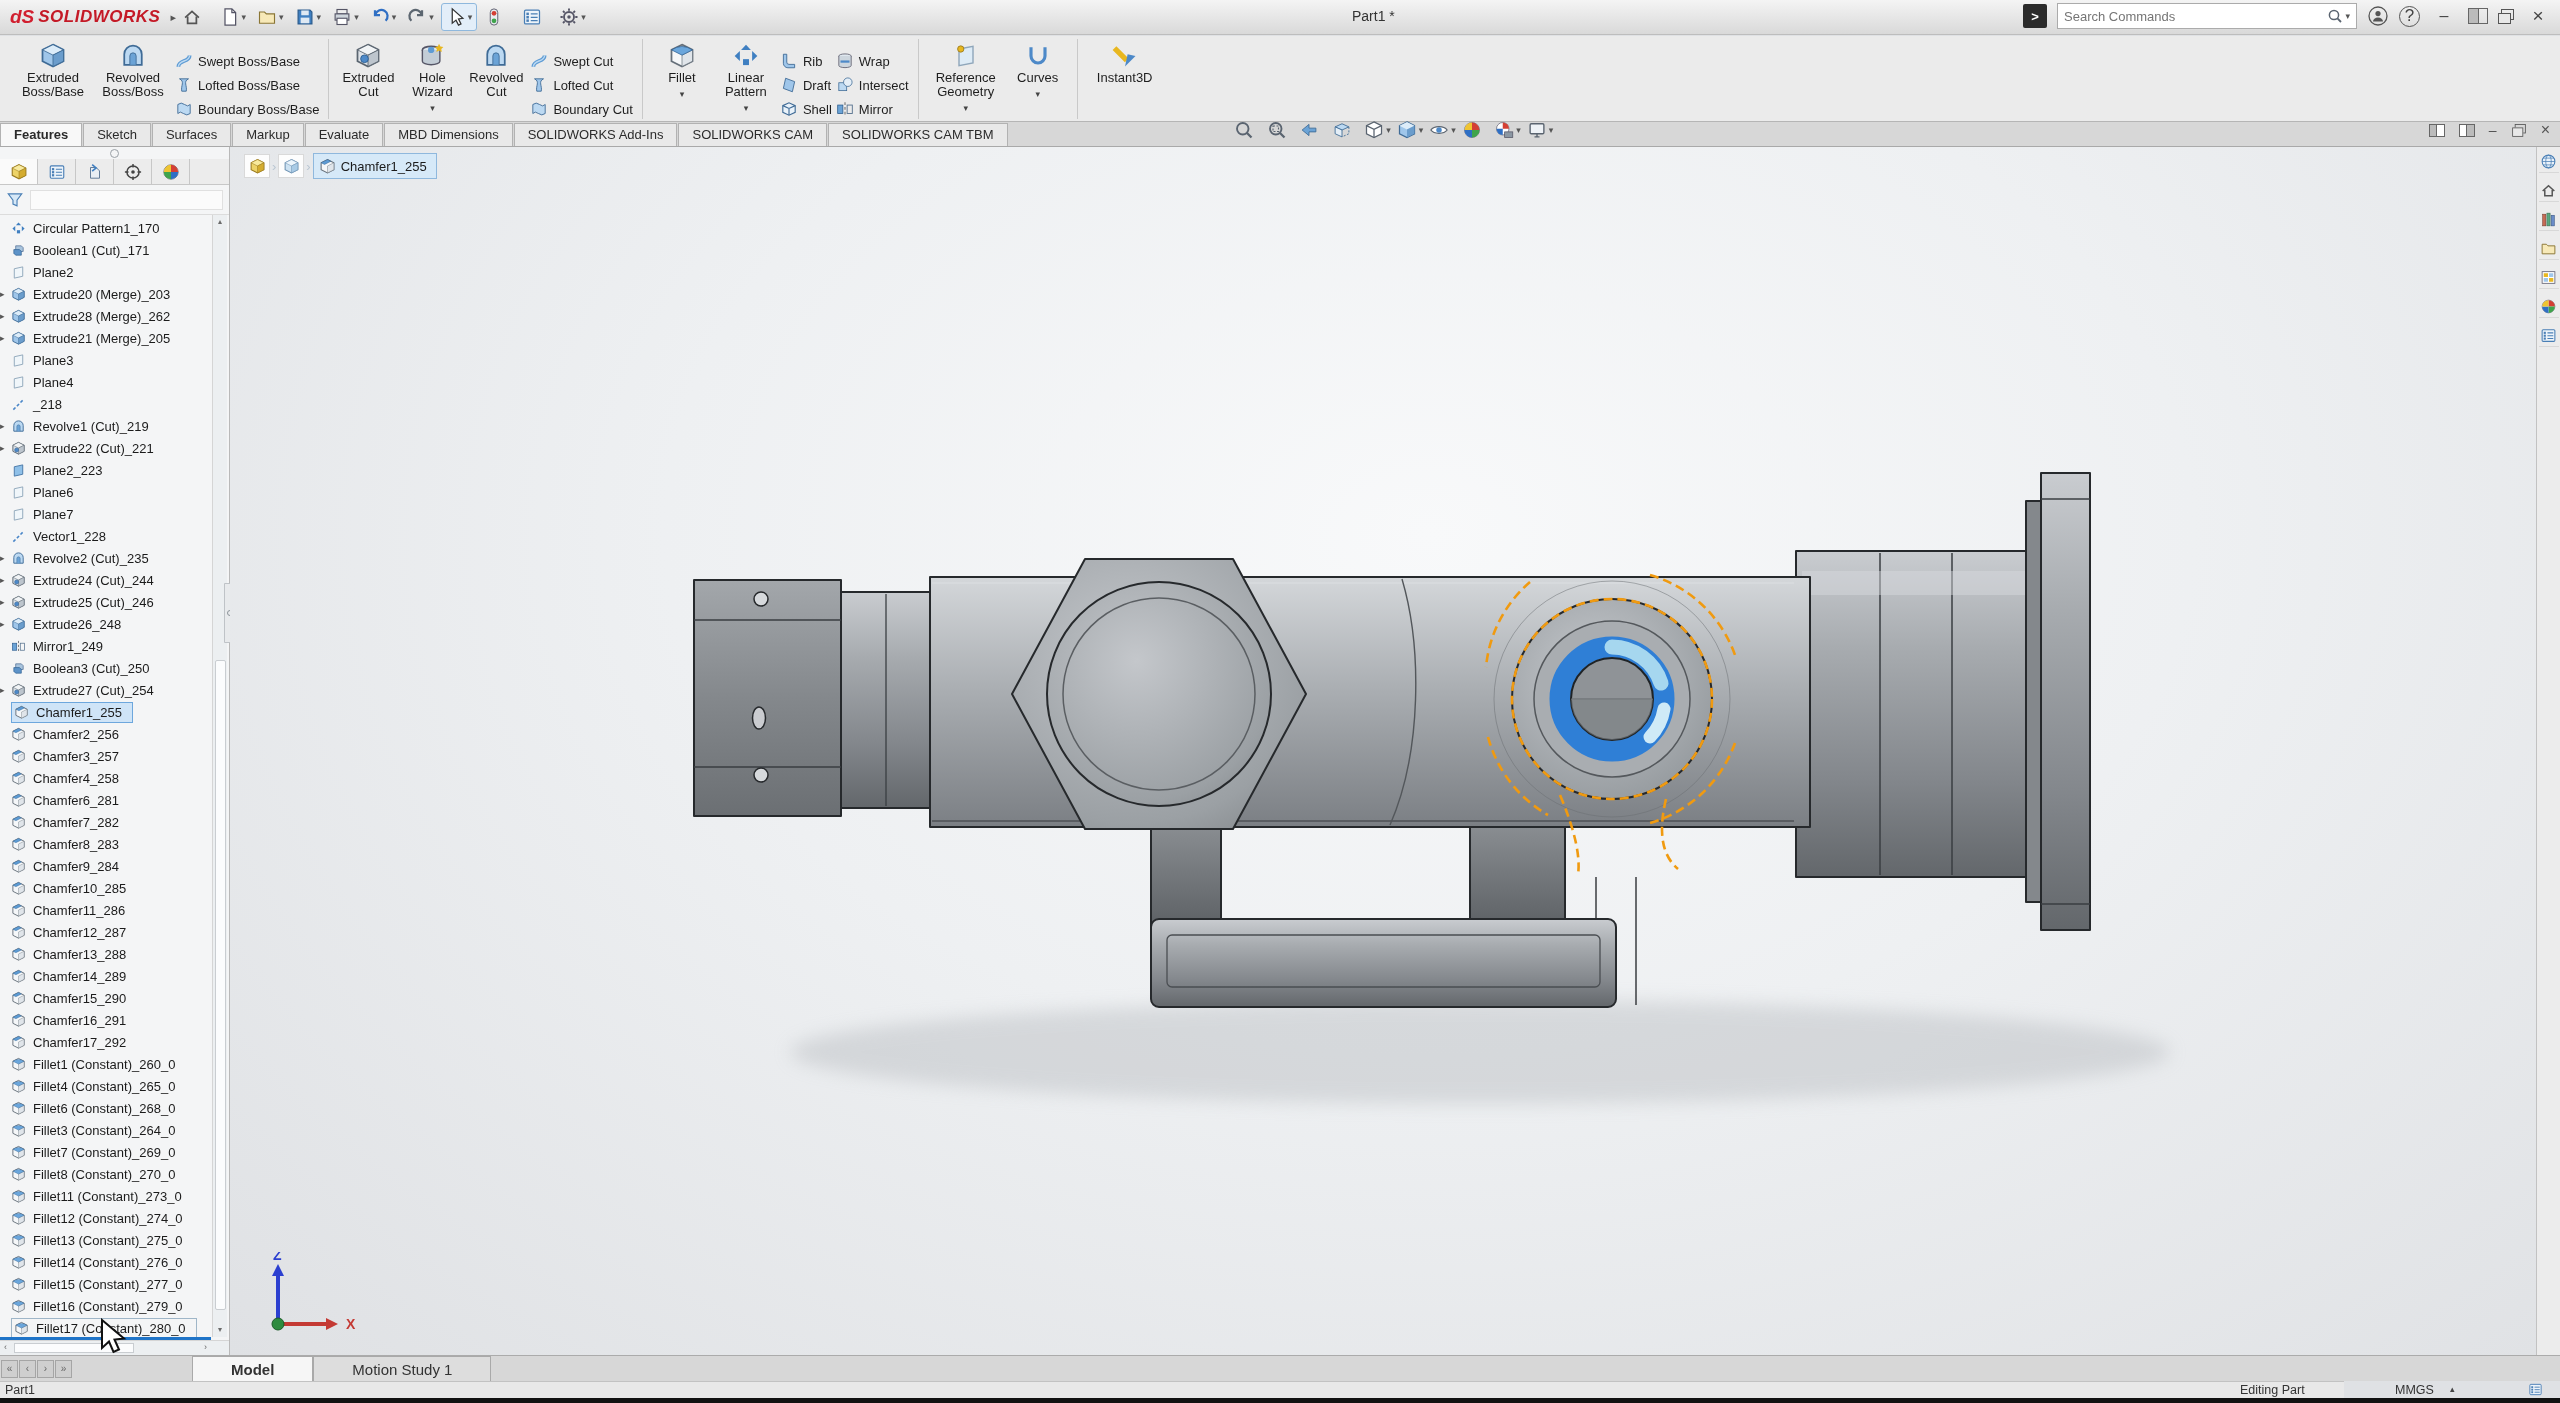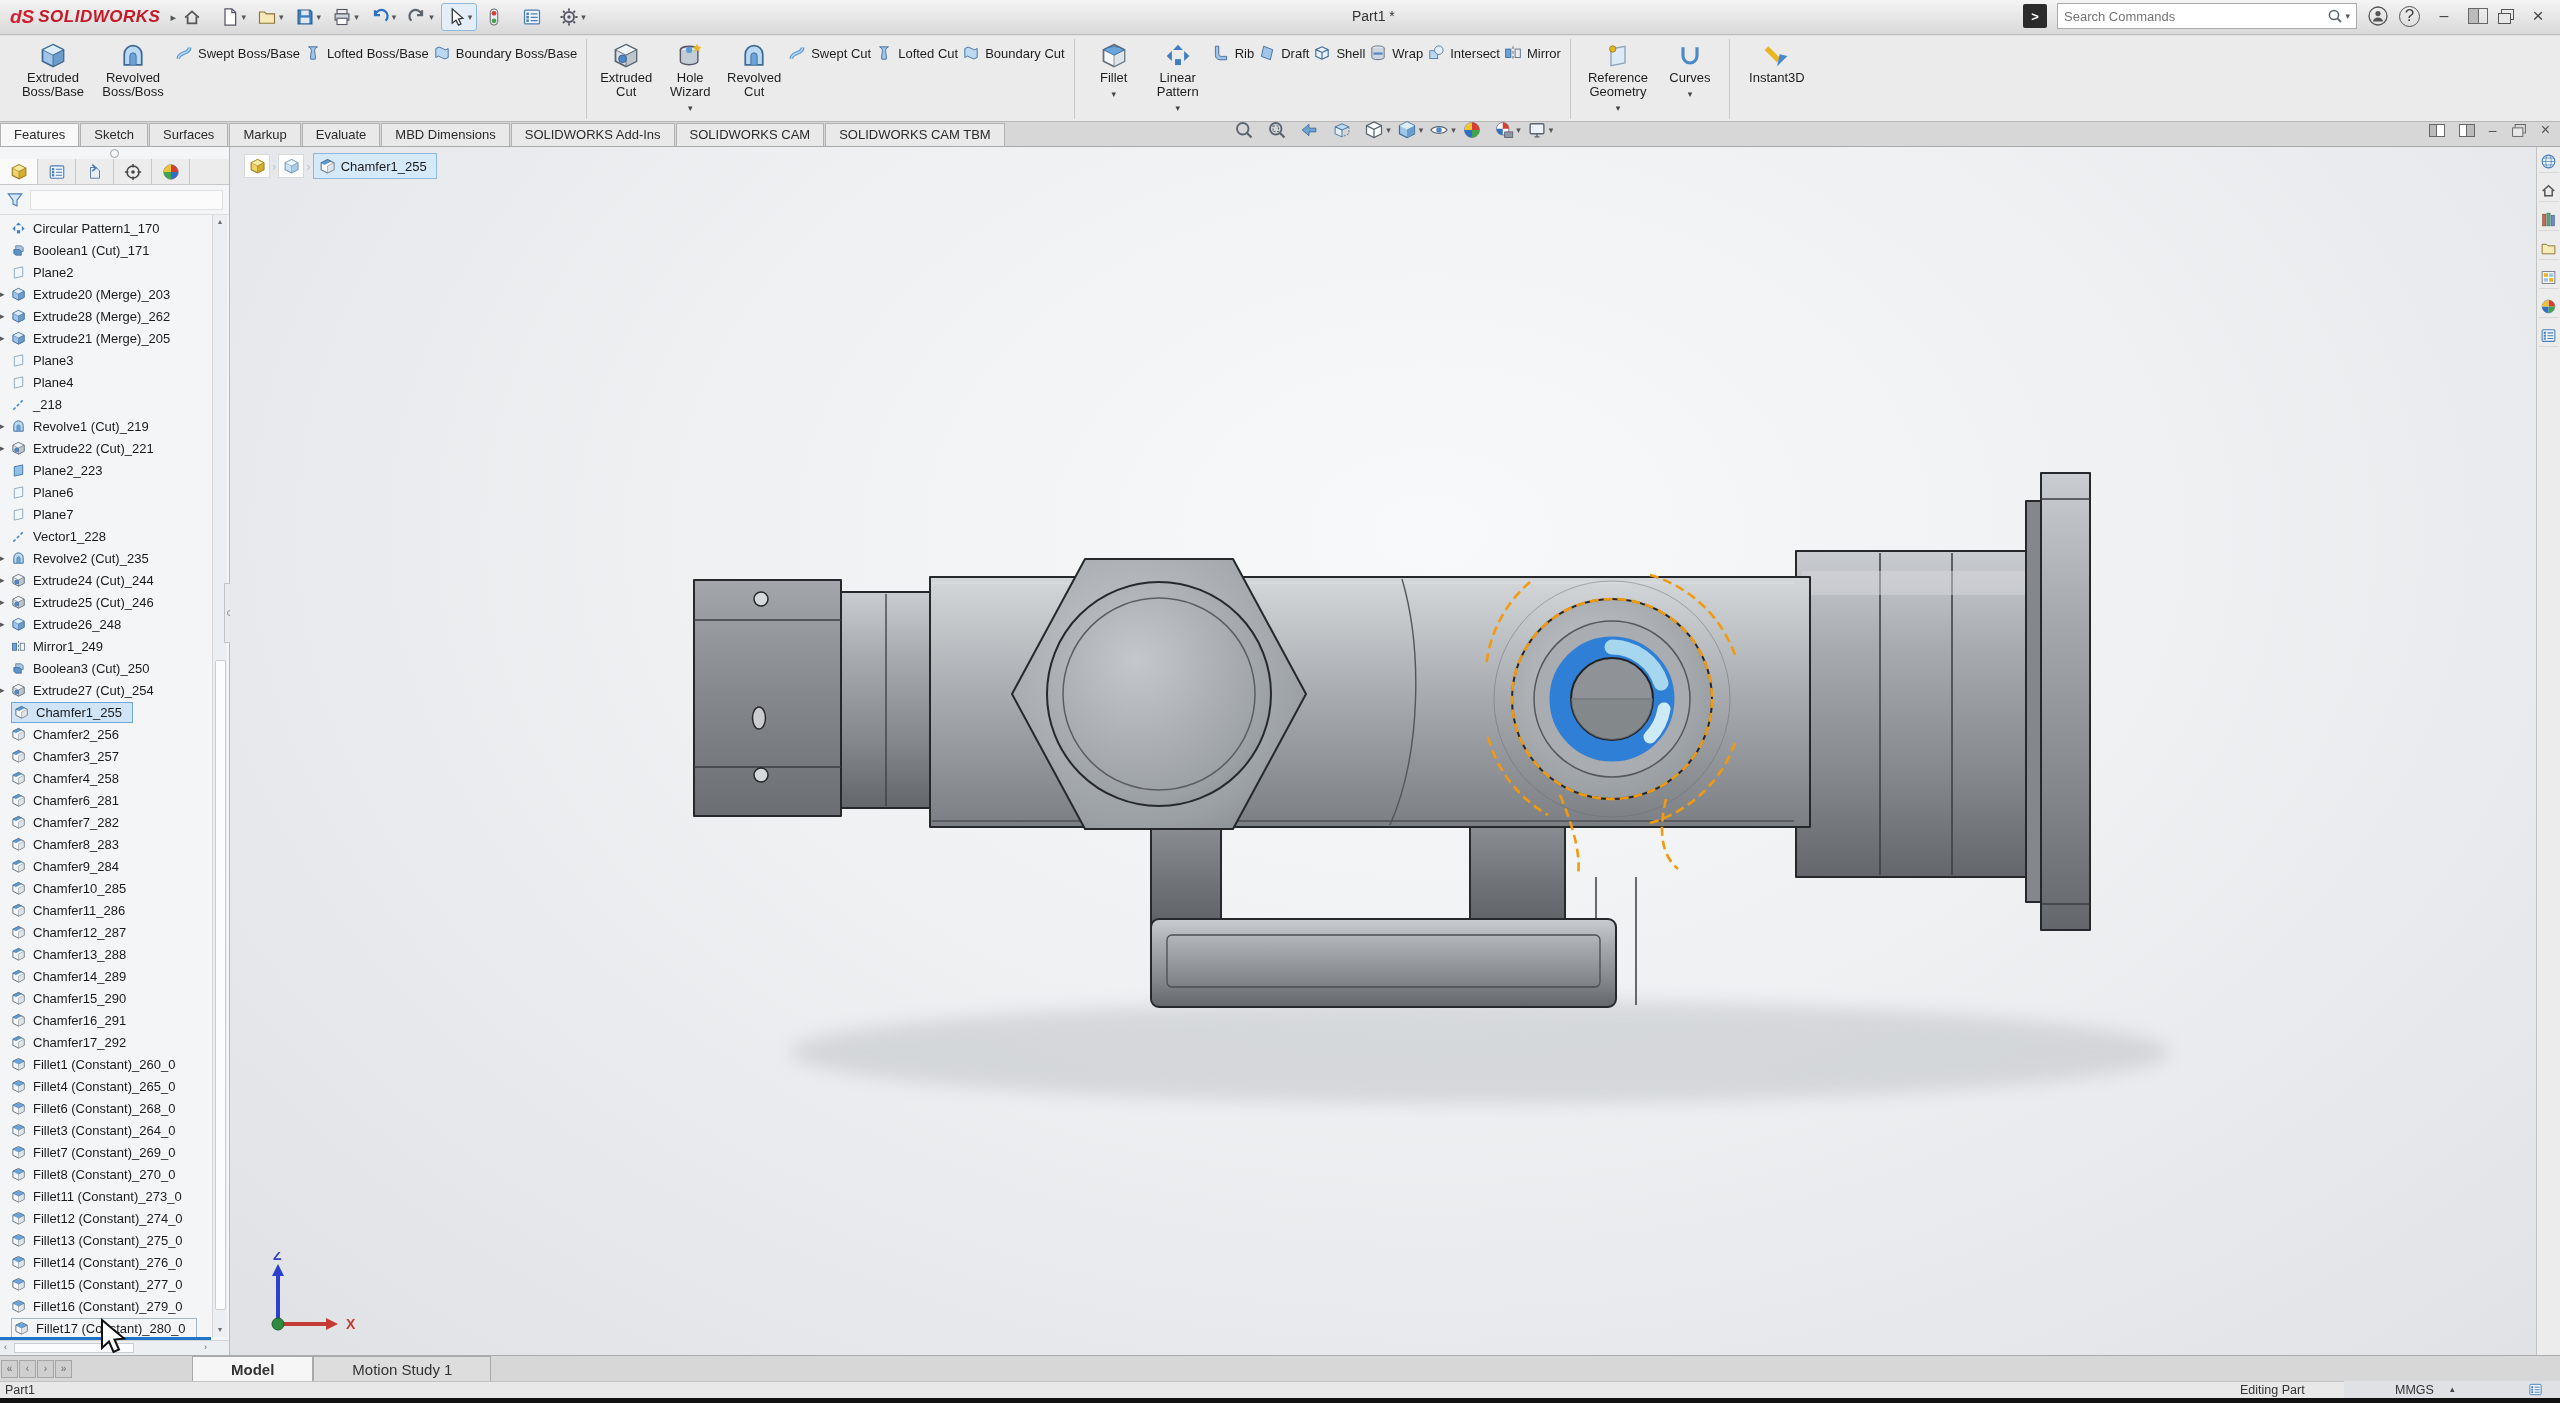--- a/index.html
+++ b/index.html
@@ -36,30 +36,30 @@
 
   
   #ribbon { position:absolute; left:0; top:36px; width:2560px; height:86px;
     background:#ebebeb; border-bottom:1px solid #b5b5b5; display:flex; padding:3px 4px 2px 6px; }
   .rgroup { display:flex; padding:0 7px; border-right:1px solid #c9c9c9; }
   .bigbtn { width:80px; display:flex; flex-direction:column; align-items:center; padding-top:3px;
             font-size:13px; line-height:14px; text-align:center; color:#1e1e1e; }
   .bigbtn.narrow { width:64px; }
   .bigbtn svg { width:28px; height:28px; margin-bottom:1px; }
   .bigbtn .caret { font-size:9px; color:#444; margin-top:2px; }
-  .smallcol { display:flex; flex-direction:row; justify-content:flex-end; padding:4px 2px 0 2px; gap:4px; }
+  .smallcol { display:flex; flex-direction:column; justify-content:flex-end; padding:4px 2px 0 2px; gap:4px; }
   .smallbtn { display:flex; align-items:center; gap:5px; font-size:13px; color:#1e1e1e; height:20px; }
   .smallbtn svg { width:18px; height:18px; }
 
   
   #tabrow { position:absolute; left:0; top:122px; width:2560px; height:25px;
     background:#d7d7d7; border-bottom:1px solid #a9a9a9; display:flex; align-items:flex-end; }
   .ctab { padding:3px 13px 4px 13px; font-size:13px; color:#2b2b2b; background:#e9e9e9;
           border:1px solid #b2b2b2; border-bottom:none; margin-right:1px; white-space:nowrap; }
-  .ctab.active { background:#f8f8f8; font-weight:normal;margin-top:17px; }
+  .ctab.active { background:#f8f8f8; font-weight:bold;margin-top:17px; }
   #headsup { position:absolute; left:1232px; top:119px; display:flex; align-items:center; gap:2px; }
   .hbtn { display:flex; align-items:center; padding:1px 2px; }
   .hbtn svg { width:20px; height:20px; }
   .hbtn .ddc { visibility:visible; }
   #tabrow-right { position:absolute; right:10px; top:121px; display:flex; align-items:center; gap:14px; }
   .minidash { color:#555; font-size:14px; }
 
   
   #leftpanel { position:absolute; left:0; top:147px; width:230px; height:1208px;
     background:#f4f5f6; border-right:1px solid #b9b9b9; }

